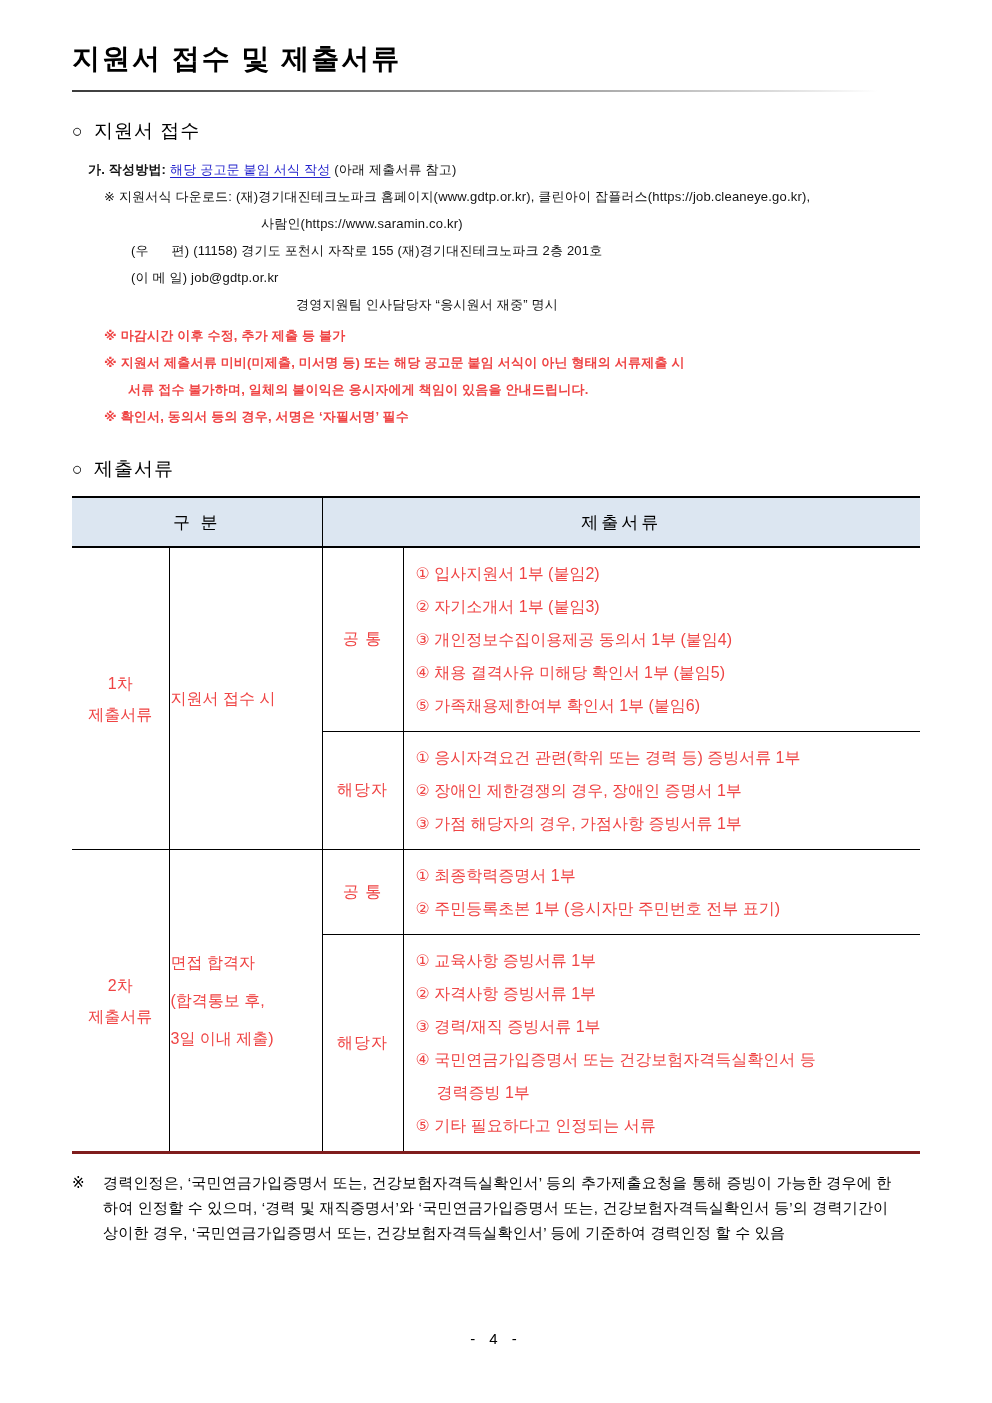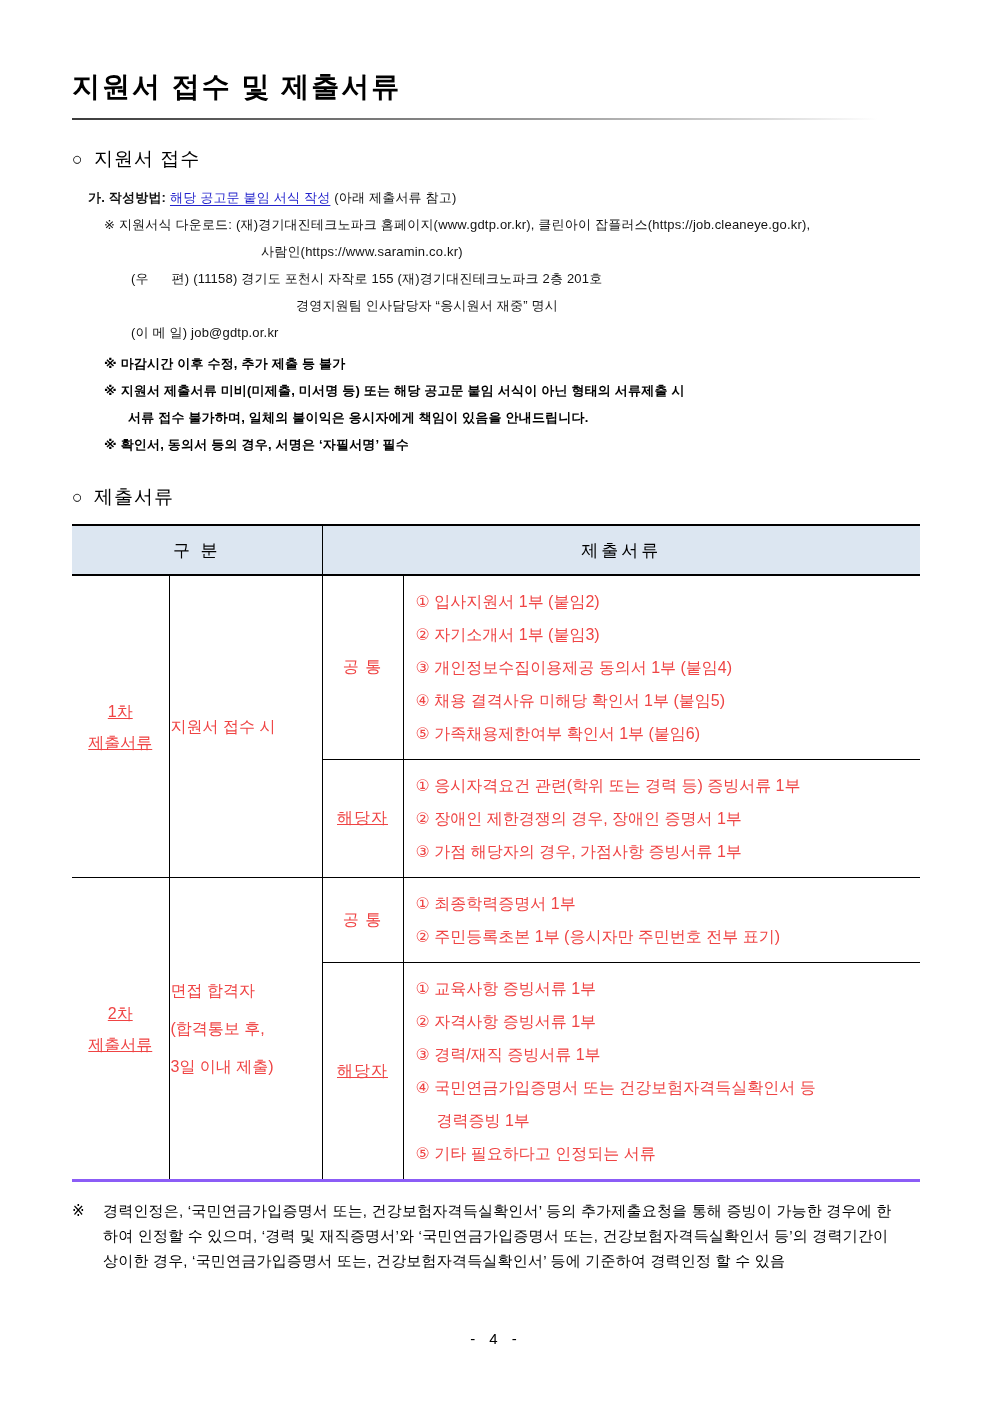--- a/index.html
+++ b/index.html
@@ -1,54 +1,54 @@
 <!DOCTYPE html>
 <html><head>
 <meta charset="utf-8">
 <style>
   html,body{margin:0;padding:0;background:#ffffff;}
   body{
     width:992px;height:1403px;position:relative;
     font-family:"Liberation Sans","DejaVu Sans",sans-serif;
     color:#111;-webkit-font-smoothing:none;
   }
-  .content{padding:68px 72px 0 72px;}
+  .content{padding:40px 72px 0 72px;}
 
   
   .doc-title{font-size:28px;font-weight:bold;letter-spacing:2px;color:#000;}
   .title-rule{height:2px;margin-top:12px;
     background:linear-gradient(to right,#3c3c3c 0%,#9a9a9a 55%,#d9d9d9 82%,rgba(255,255,255,0) 95%);}
 
   
   .sec-head{display:flex;align-items:center;font-size:19px;color:#000;margin-top:26px;letter-spacing:1px;}
   .sec-head .ring{font-size:18px;margin-right:10px;}
 
   
   .line{font-size:13px;line-height:27px;letter-spacing:0.2px;white-space:nowrap;margin-left:16px;}
   .b{font-weight:bold;}
   .lnk{color:#2222cc;text-decoration:underline;text-underline-offset:3px;}
   .ind-16{padding-left:16px;}
   .ind-40{padding-left:40px;}
   .ind-43{padding-left:43px;}
   .ind-173{padding-left:173px;}
   .ind-208{padding-left:208px;}
   .gap-keep{white-space:pre;}
-  .warn{color:#000000;font-weight:bold;}
+  .warn{color:#ef4444;font-weight:bold;}
   .mt4{margin-top:4px;}
   .sec1{margin-top:12px;}
 
   
   table.docs{width:100%;border-collapse:collapse;margin-top:14px;
-    border-top:2px solid #000;border-bottom:3px solid #8b5cf6;}
+    border-top:2px solid #000;border-bottom:3px solid #7f1d1d;}
   table.docs th{
     background:#dce6f1;border-bottom:2px solid #000;font-weight:normal;
     font-size:17px;height:46px;letter-spacing:3px;color:#000;}
   table.docs th.sep{border-left:1px solid #000;}
   table.docs td{border:1px solid #000;font-size:16px;color:#ef4444;vertical-align:middle;}
-  table.docs tr td:first-child{border-left:none;text-decoration:underline;}
+  table.docs tr td:first-child{border-left:none;}
   table.docs tr td:last-child{border-right:none;}
   td.stage{text-align:center;line-height:31px;}
   td.when{text-align:left;line-height:38px;}
   td.type{text-align:center;letter-spacing:1px;}
   td.items{padding:9px 10px 9px 12px;}
   td.items div{line-height:33px;white-space:nowrap;}
   td.items div.cont{padding-left:21px;}
 
   
   .footnote{margin-top:16px;display:flex;font-size:15px;line-height:25px;color:#000;}
@@ -80,25 +80,25 @@
     </div>
 
     <div class="line ind-16">※ 지원서식 다운로드: (재)경기대진테크노파크 홈페이지(www.gdtp.or.kr), 클린아이 잡플러스(https://job.cleaneye.go.kr),</div>
     <div class="line ind-173">사람인(https://www.saramin.co.kr)</div>
 
 
     <div class="line ind-43">
       <span class="gap-keep">(우      편)</span>
       <span>(11158) 경기도 포천시 자작로 155 (재)경기대진테크노파크 2층 201호</span>
     </div>
-    <div class="line ind-208">경영지원팀 인사담당자 “응시원서 재중” 명시</div>
     <div class="line ind-43">
       <span class="gap-keep">(이 메 일)</span>
       <span>job@gdtp.or.kr</span>
     </div>
+    <div class="line ind-208">경영지원팀 인사담당자 “응시원서 재중” 명시</div>
 
     <div class="line warn ind-16 mt4">※ 마감시간 이후 수정, 추가 제출 등 불가</div>
     <div class="line warn ind-16">※ 지원서 제출서류 미비(미제출, 미서명 등) 또는 해당 공고문 붙임 서식이 아닌 형태의 서류제출 시</div>
     <div class="line warn ind-40">서류 접수 불가하며, 일체의 불이익은 응시자에게 책임이 있음을 안내드립니다.</div>
     <div class="line warn ind-16">※ 확인서, 동의서 등의 경우, 서명은 ‘자필서명’ 필수</div>
   </div>
 
   <div class="sec-head">
     <span class="ring">○</span>
     <span>제출서류</span>

